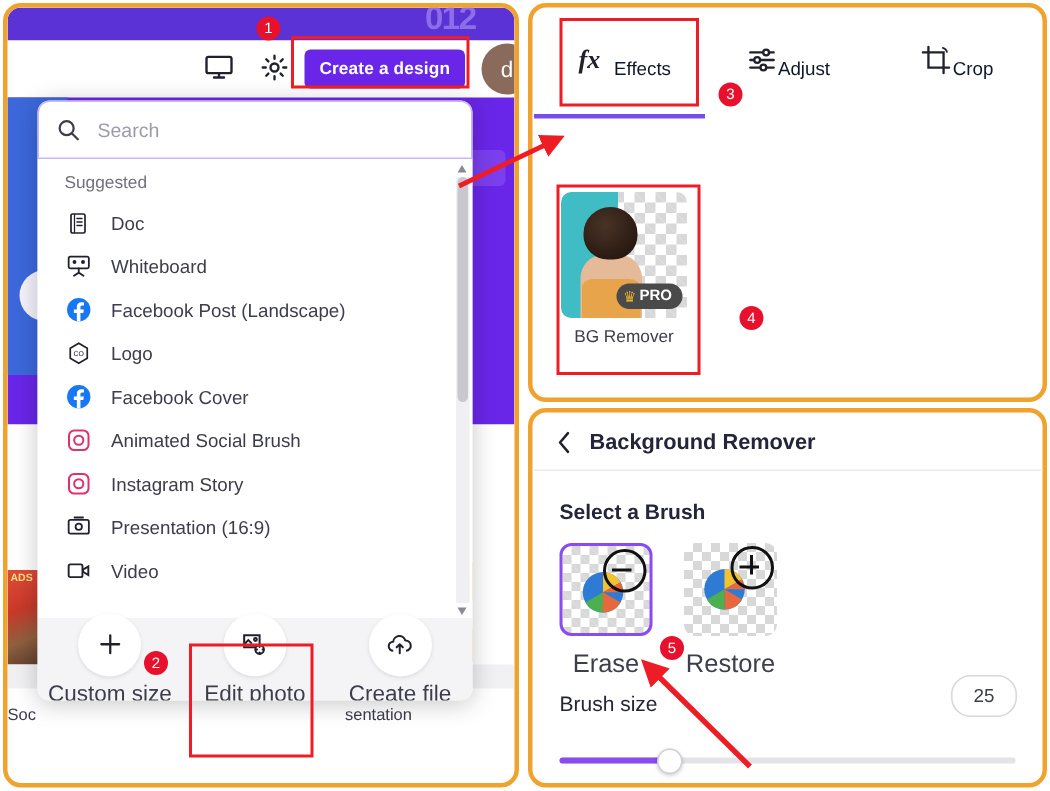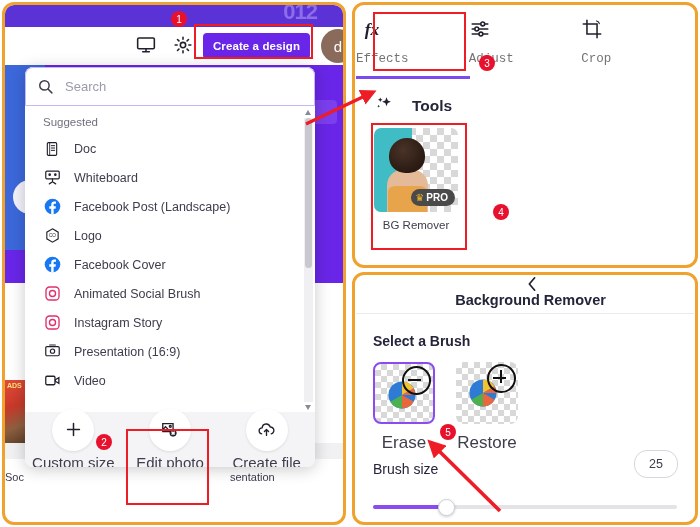--- a/index.html
+++ b/index.html
@@ -94,22 +94,22 @@
   .dd-footer{position:absolute;left:0;bottom:0;width:290px;height:55px;background:#F4F4F6;
     display:flex;align-items:center;justify-content:space-around;padding-top:0px;}
   .foot-item{display:flex;flex-direction:column;align-items:center;width:84px;}
   .foot-circ{width:42px;height:42px;border-radius:50%;background:#fff;display:flex;align-items:center;justify-content:center;
     box-shadow:0 1px 3px rgba(0,0,0,.10);}
   .foot-lbl{font-size:15px;color:#3d3d4c;margin-top:3px;}
 
   
   .rt{position:absolute;left:356px;top:6px;width:338px;height:258px;background:#fff;border-radius:9px;overflow:hidden;}
   .rt-tabs{position:absolute;left:0;top:0;width:100%;height:72px;display:flex;}
-  .rt-tab{flex:1;display:flex;flex-direction:column;align-items:flex-start;justify-content:center;}
-  .rt-tab .tl{font-size:12.5px;color:#737373;margin-top:8px;font-family:Liberation Mono, monospace;}
+  .rt-tab{flex:1;display:flex;flex-direction:row;align-items:center;justify-content:center;}
+  .rt-tab .tl{font-size:12.5px;color:#0f172a;margin-top:8px;}
   .tab-underline{position:absolute;left:0;top:70px;width:114px;height:2.5px;background:#7A4CF0;}
   .rt-tools{position:absolute;left:18px;top:88px;display:flex;align-items:center;}
   .rt-tools .tt{font-size:15.5px;font-weight:bold;color:#26263a;margin-left:18px;}
   .bg-card{position:absolute;left:18px;top:122px;width:84px;height:110px;}
   .bg-thumb{
     width:84px;height:84px;border-radius:7px;overflow:hidden;position:relative;
     background:
       linear-gradient(45deg,#d8d8d8 25%,transparent 25%,transparent 75%,#d8d8d8 75%),
       linear-gradient(45deg,#d8d8d8 25%,transparent 25%,transparent 75%,#d8d8d8 75%),
       #ffffff;
@@ -123,21 +123,21 @@
   .bg-body{position:absolute;left:10%;top:46%;width:68%;height:55%;border-radius:36% 36% 0 0;background:#E5BA98;}
   .bg-dress{position:absolute;left:12%;top:66%;width:64%;height:35%;border-radius:20% 20% 0 0;background:#E8A44B;}
   .pro-badge{position:absolute;right:3px;bottom:6px;background:#4A4A4A;border-radius:9px;height:17px;
     display:flex;align-items:center;padding:0 7px 0 4px;}
   .pro-badge .crown{color:#F0B429;font-size:10px;}
   .pro-badge .pt{color:#fff;font-size:10px;font-weight:bold;margin-left:2px;}
   .bg-label{font-size:11.5px;color:#3d3d4c;text-align:center;margin-top:7px;}
 
   
   .rb{position:absolute;left:356px;top:276px;width:338px;height:245px;background:#fff;border-radius:9px;overflow:hidden;}
-  .rb-head{position:absolute;left:0;top:0;width:100%;height:37px;display:flex;align-items:center;border-bottom:1px solid #EAEAEE;flex-direction:column;}
+  .rb-head{position:absolute;left:0;top:0;width:100%;height:37px;display:flex;align-items:center;border-bottom:1px solid #EAEAEE;}
   .rb-back{margin-left:14px;width:12px;height:16px;}
   .rb-title{font-size:14.5px;font-weight:bold;color:#24243a;margin-left:11px;}
   .sel-brush{position:absolute;left:17px;top:57px;font-size:14px;font-weight:bold;color:#24243a;}
   .brush-row{position:absolute;left:17px;top:86px;display:flex;}
   .brush{width:62px;}
   .brush-box{
     width:62px;height:62px;border-radius:8px;box-sizing:border-box;position:relative;overflow:hidden;
     background:
       linear-gradient(45deg,#d8d8d8 25%,transparent 25%,transparent 75%,#d8d8d8 75%),
       linear-gradient(45deg,#d8d8d8 25%,transparent 25%,transparent 75%,#d8d8d8 75%),
@@ -386,30 +386,20 @@
             <path d="M6.5 2.5v15h15" stroke-linecap="round"></path>
               <path d="M2.5 6.5h15v15" stroke-linecap="round"></path>
             <path d="M17 3.2a4 4 0 013 3" stroke-width="1.2" stroke-linecap="round"></path>
           </svg>
         </span>
         <span class="tl">Crop</span>
       </div>
     </div>
     <div class="tab-underline"></div>
 
-    <div class="rt-tools">
-      <span>
-        <svg viewBox="0 0 24 24" width="20" height="20" fill="#21212e">
-          <path d="M15 4l1.5 3.8L20.3 9.3 16.5 10.8 15 14.6 13.5 10.8 9.7 9.3 13.5 7.8z"></path>
-          <path d="M7.5 4.2l.8 1.9 1.9.8-1.9.8-.8 1.9-.8-1.9-1.9-.8 1.9-.8z"></path>
-          <path d="M5.5 12.8l.5 1.3 1.3.5-1.3.5-.5 1.3-.5-1.3L3.7 14.6 5 14.1z"></path>
-        </svg>
-      </span>
-      <span class="tt">Tools</span>
-    </div>
 
     <div class="bg-card">
       <div class="bg-thumb">
         <div class="bg-teal"></div>
         <div class="bg-person">
           <div class="bg-body"></div>
           <div class="bg-dress"></div>
           <div class="bg-face"></div>
           <div class="bg-hair"></div>
         </div>

